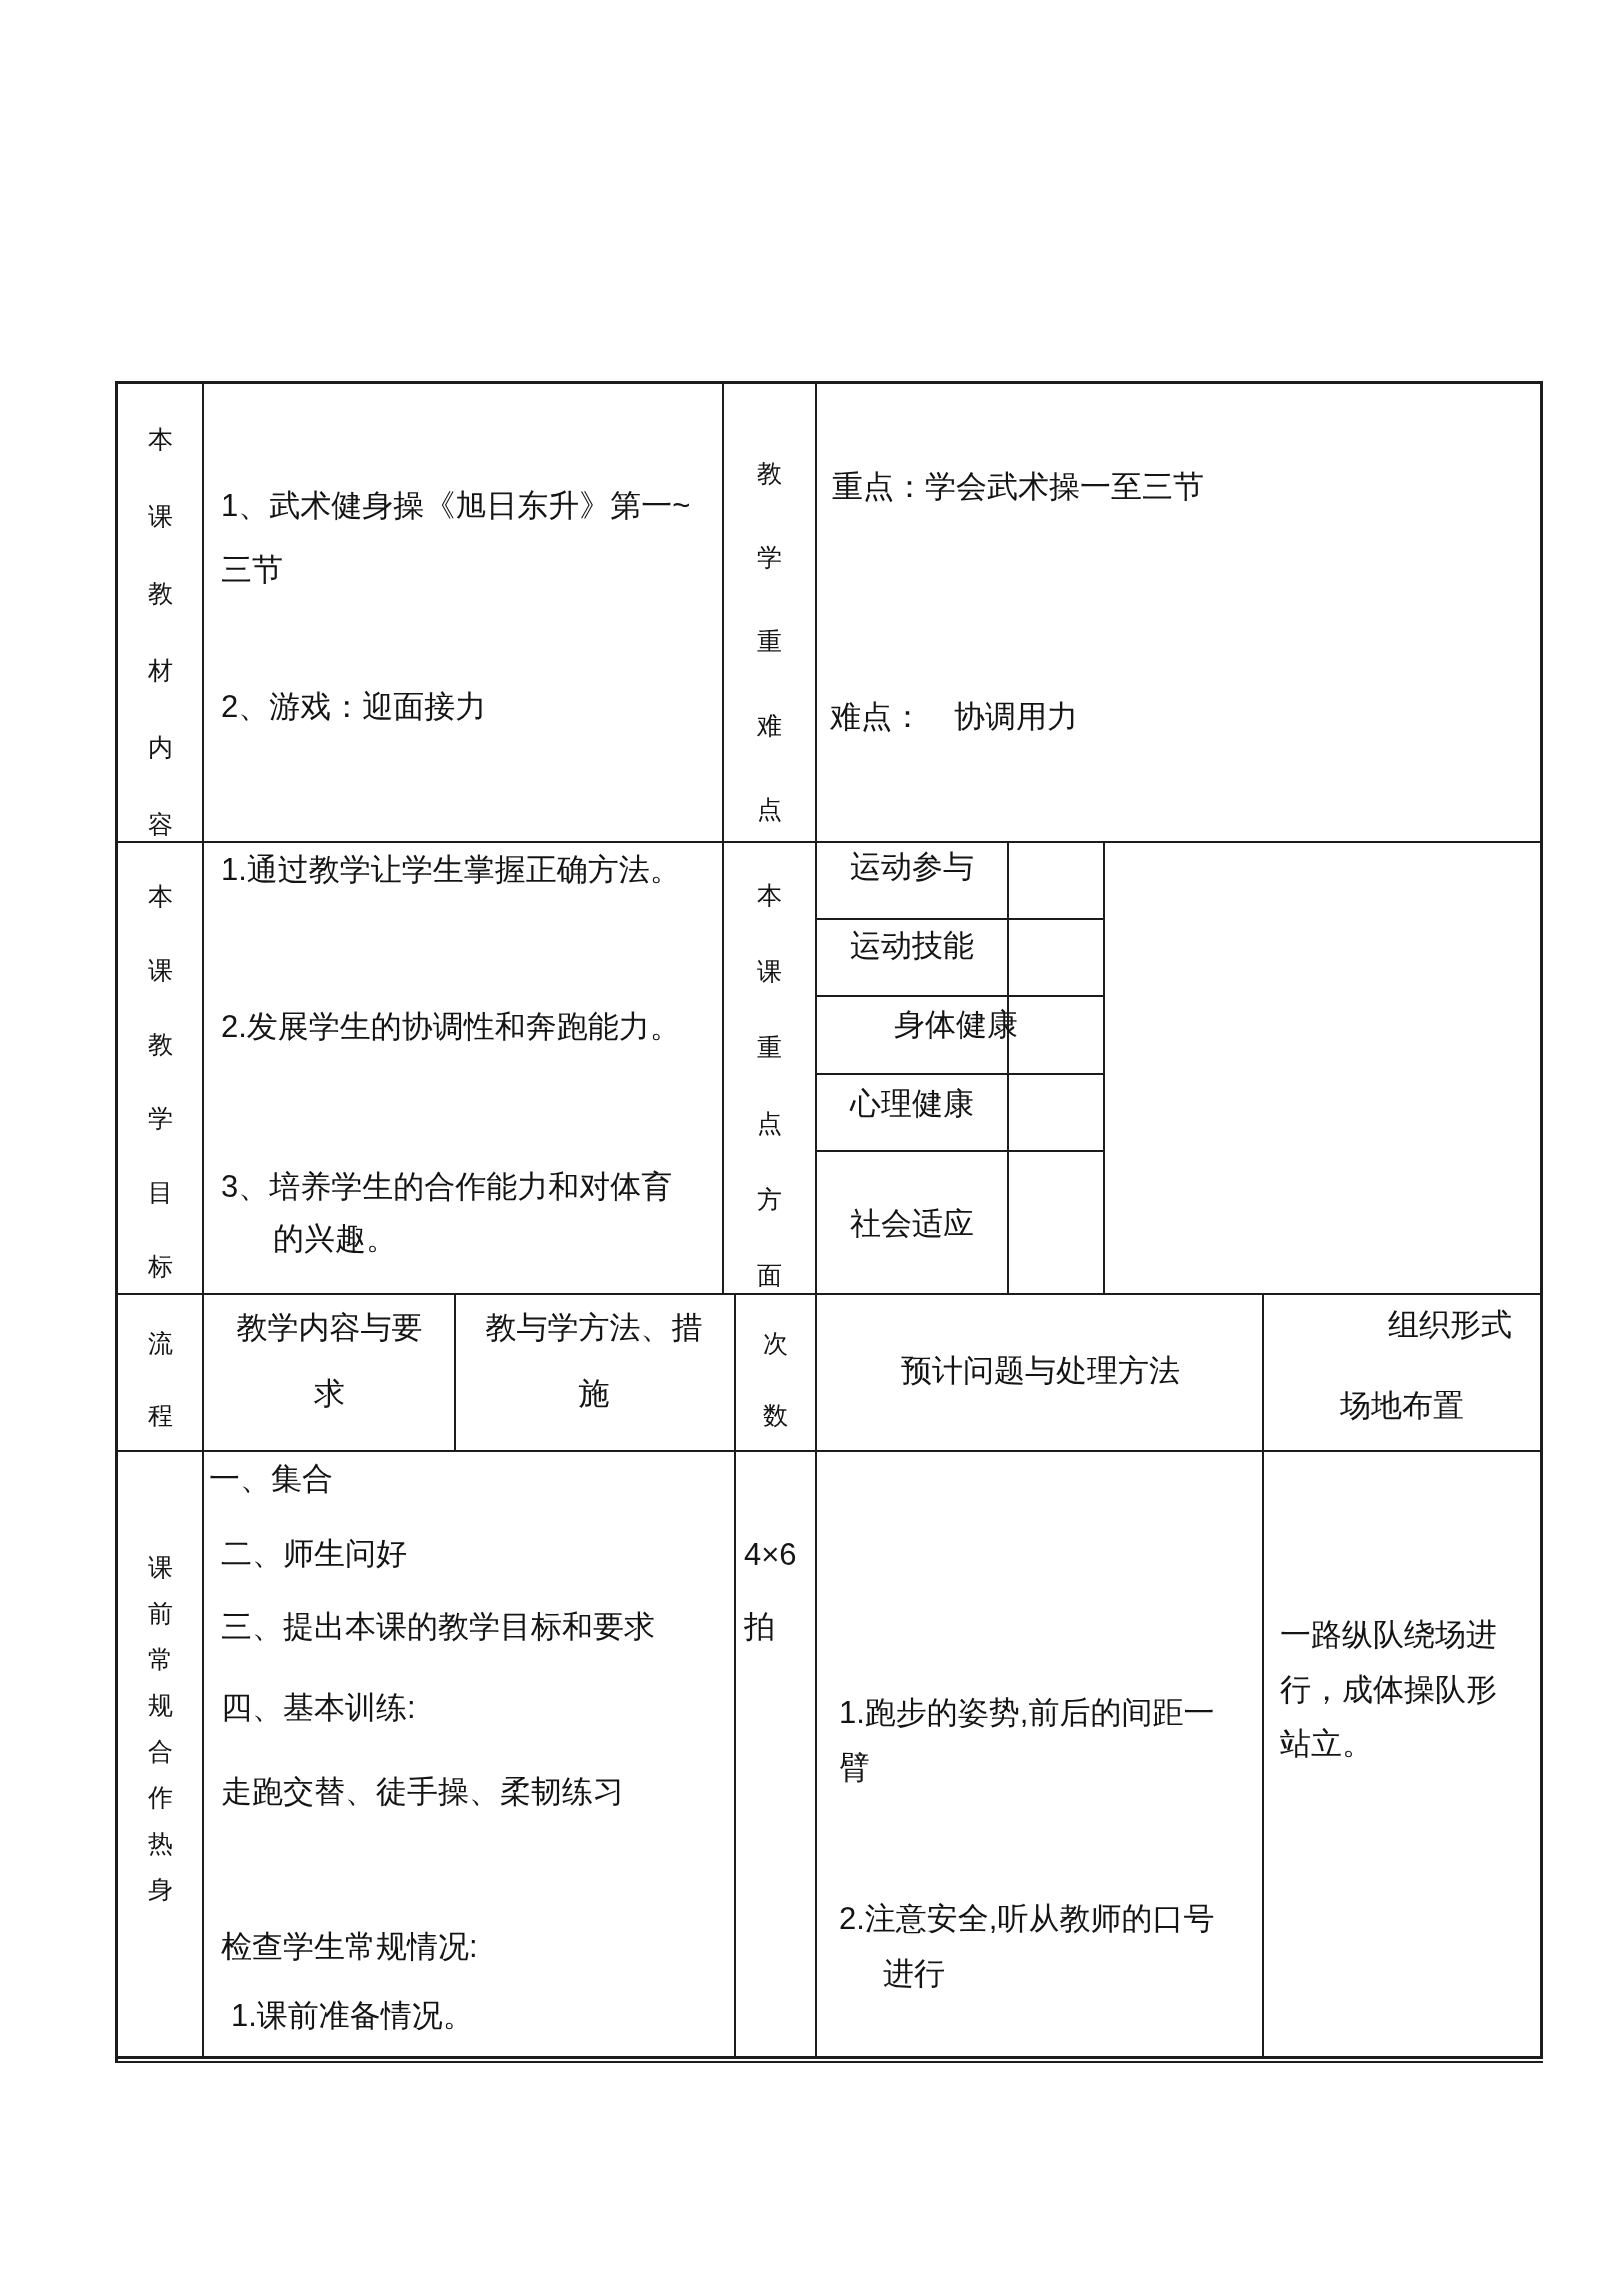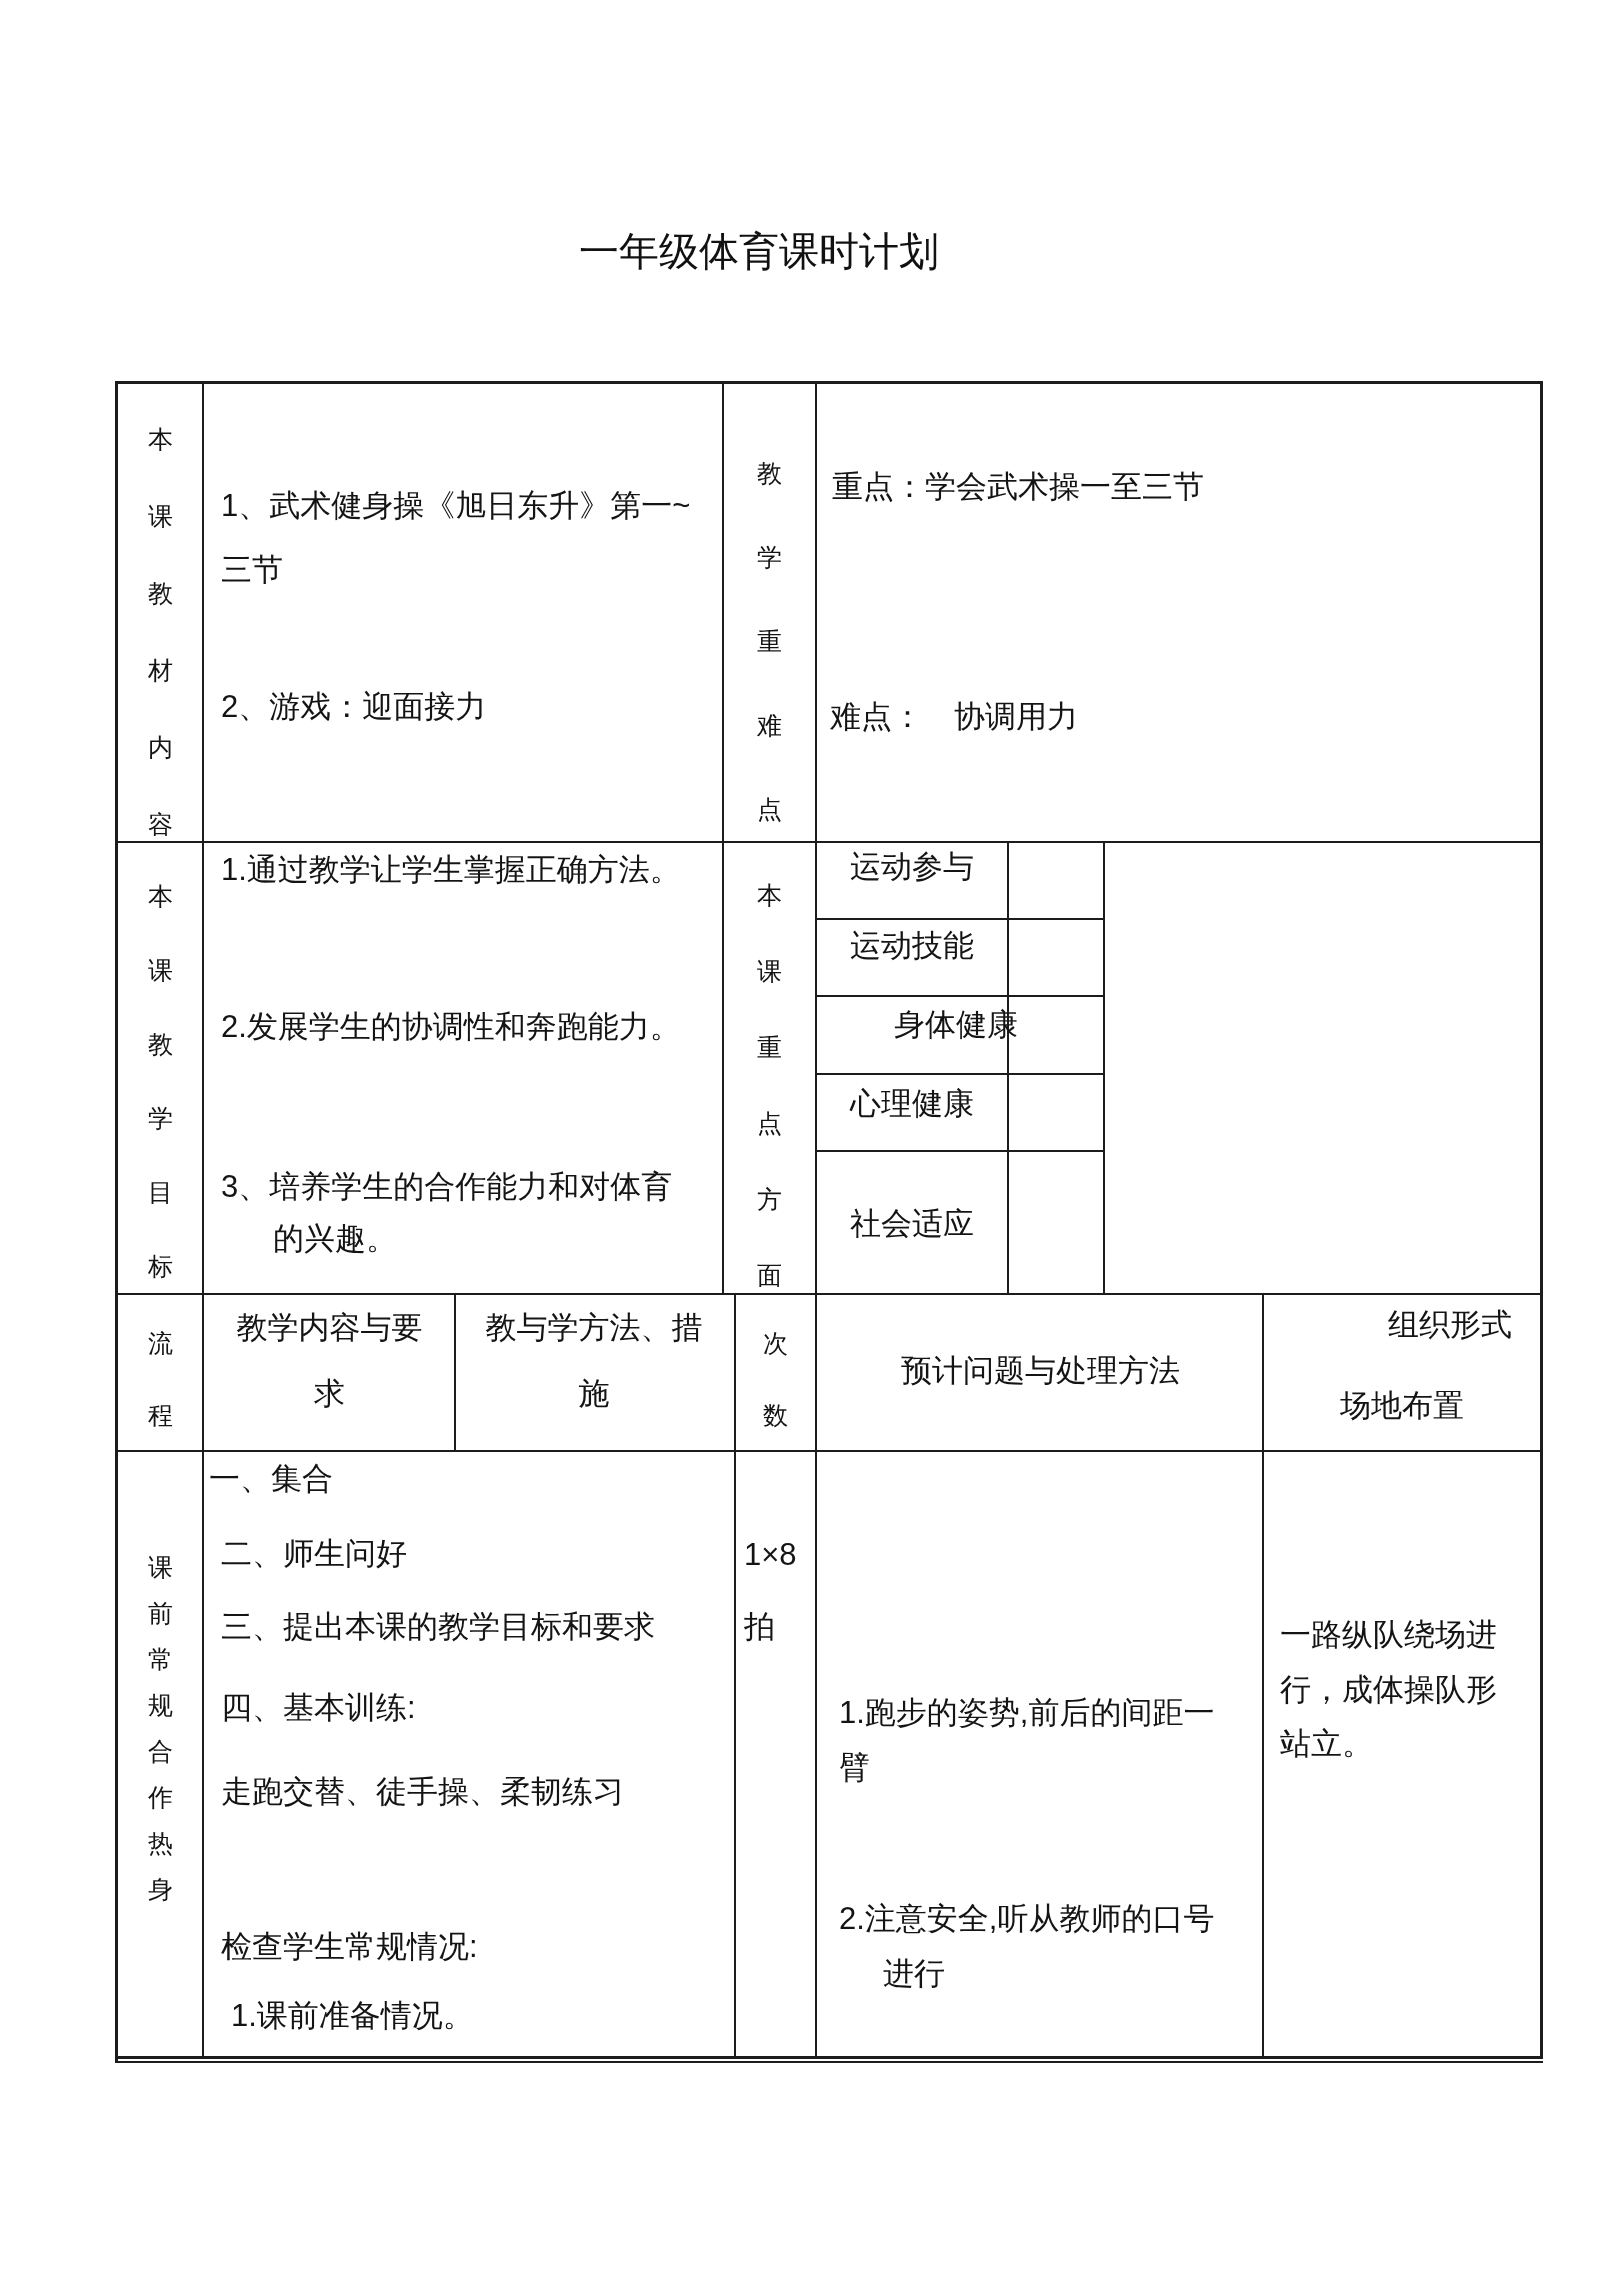--- a/index.html
+++ b/index.html
@@ -35,21 +35,20 @@
     white-space:normal;
     color:#141414;
   }
   .center{text-align:center;white-space:nowrap;}
 </style>
 </head>
 <body>
 
 <div class="page">
 
-  <div class="title" style="left:579px;top:224px;">一年级体育课时计划</div>
 
   <div class="line" style="left:115px;top:381px;width:1428px;height:2.5px;"></div>
   <div class="line" style="left:115px;top:2056px;width:1428px;height:2.5px;"></div>
   <div class="line" style="left:115px;top:2061px;width:1428px;height:1.7px;"></div>
   <div class="line" style="left:115px;top:381px;width:2.5px;height:1682px;"></div>
   <div class="line" style="left:1540px;top:381px;width:2.5px;height:1678px;"></div>
 
   <div class="line" style="left:115px;top:841px;width:1428px;height:1.7px;"></div>
   <div class="line" style="left:115px;top:1293px;width:1428px;height:1.7px;"></div>
   <div class="line" style="left:115px;top:1450px;width:1428px;height:1.7px;"></div>
@@ -100,21 +99,21 @@
 
   <div class="vtext" style="left:141px;top:1544px;line-height:46px;">课前常规合作热身</div>
   <div class="txt" style="left:209px;top:1461px;">一、集合</div>
   <div class="txt" style="left:221px;top:1536px;">二、师生问好</div>
   <div class="txt" style="left:221px;top:1609px;">三、提出本课的教学目标和要求</div>
   <div class="txt" style="left:221px;top:1690px;">四、基本训练:</div>
   <div class="txt" style="left:221px;top:1774px;">走跑交替、徒手操、柔韧练习</div>
   <div class="txt" style="left:221px;top:1929px;">检查学生常规情况:</div>
   <div class="txt" style="left:231px;top:1998px;">1.课前准备情况。</div>
 
-  <div class="txt" style="left:744px;top:1537px;">1×8</div>
+  <div class="txt" style="left:744px;top:1537px;">4×6</div>
   <div class="txt" style="left:744px;top:1609px;">拍</div>
 
   <div class="txt" style="left:839px;top:1695px;">1.跑步的姿势,前后的间距一</div>
   <div class="txt" style="left:839px;top:1750px;">臂</div>
   <div class="txt" style="left:839px;top:1901px;">2.注意安全,听从教师的口号</div>
   <div class="txt" style="left:883px;top:1956px;">进行</div>
 
   <div class="txt" style="left:1280px;top:1617px;">一路纵队绕场进</div>
   <div class="txt" style="left:1280px;top:1672px;">行，成体操队形</div>
   <div class="txt" style="left:1280px;top:1726px;">站立。</div>

